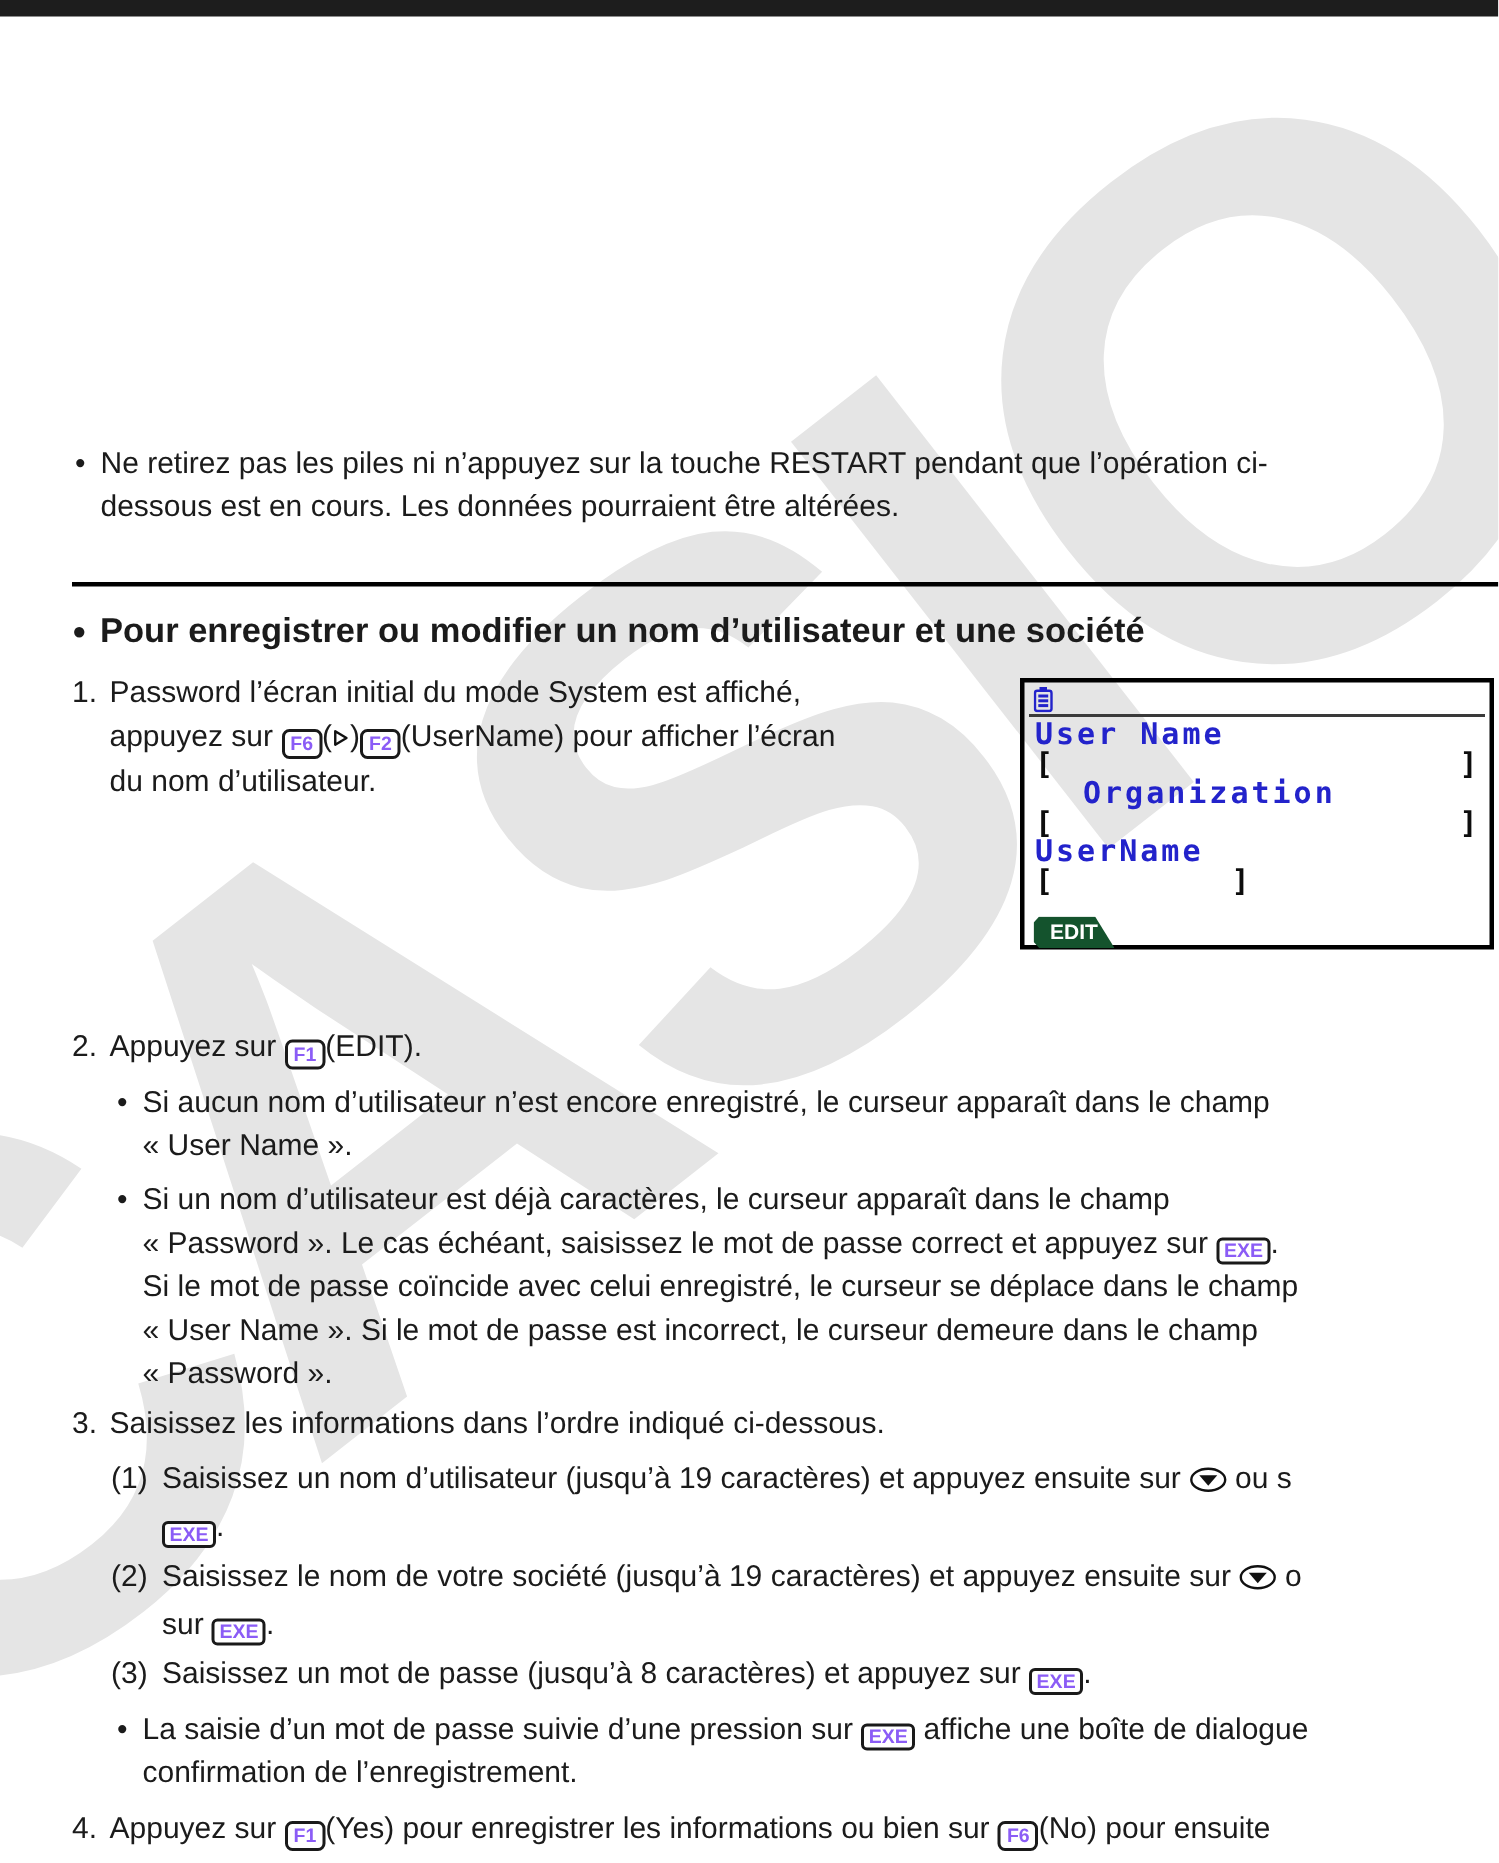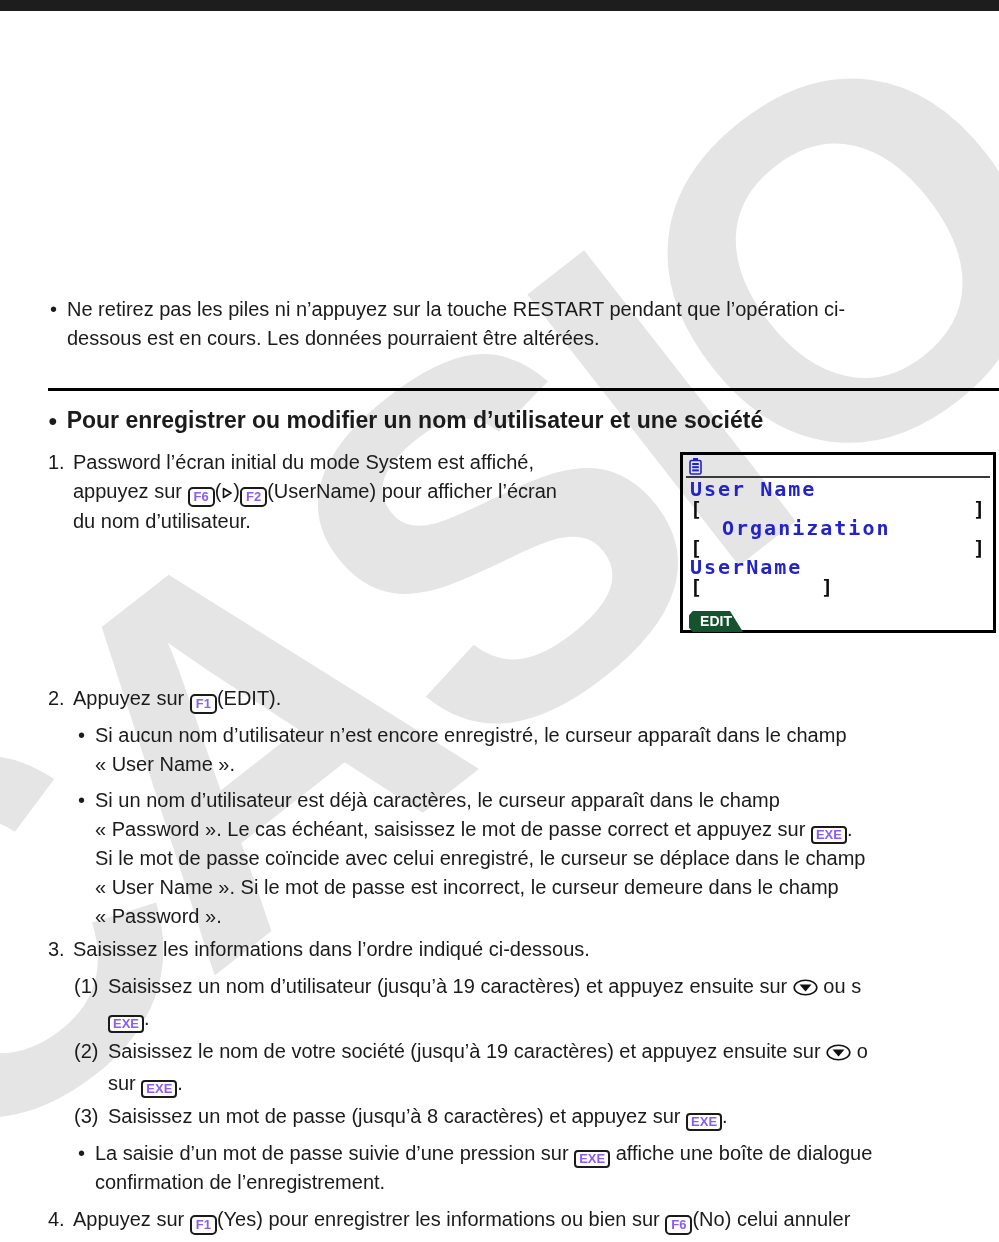--- a/index.html
+++ b/index.html
@@ -164,17 +164,17 @@
     </div>
 
     <div class="abs line" style="left:95px;top:1139px;">
       <span class="marker" style="left:-17px;">•</span>
       <div class="line"><span>La saisie d’un mot de passe suivie d’une pression sur </span><span class="key exe">EXE</span><span> affiche une boîte de dialogue</span></div>
       <div class="line">confirmation de l’enregistrement.</div>
     </div>
 
     <div class="abs line" style="left:73px;top:1205px;">
       <span class="marker" style="left:-25px;">4.</span>
-      <span>Appuyez sur </span><span class="key">F1</span><span>(Yes) pour enregistrer les informations ou bien sur </span><span class="key">F6</span><span>(No) celui annuler</span>
+      <span>Appuyez sur </span><span class="key">F1</span><span>(Yes) pour enregistrer les informations ou bien sur </span><span class="key">F6</span><span>(No) pour ensuite</span>
     </div>
 
   </div>
 </div>
 
 </body></html>

